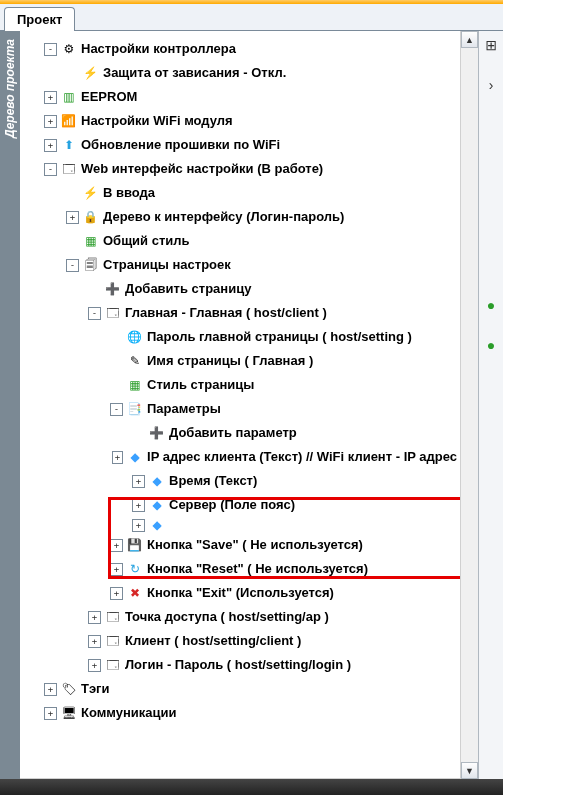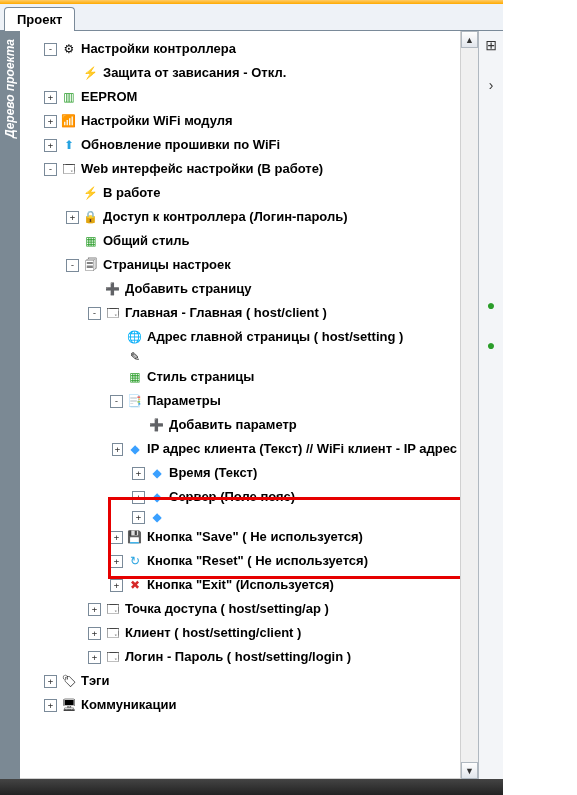--- a/index.html
+++ b/index.html
@@ -249,27 +249,27 @@
             <div class="node">
               <span class="indent" style="width: 20px;"></span>
               <span class="exp">-</span>
               <span class="icon">🗔</span>
               <span class="lbl">Web интерфейс настройки (В работе)</span>
             </div>
             <div class="node">
               <span class="indent" style="width: 42px;"></span>
               <span class="exp-spacer"></span>
               <span class="icon" style="color: rgb(245, 196, 0);">⚡</span>
-              <span class="lbl">В работе</span>
+              <span class="lbl">В ввода</span>
             </div>
             <div class="node">
               <span class="indent" style="width: 42px;"></span>
               <span class="exp">+</span>
               <span class="icon" style="color: rgb(230, 164, 0);">🔒</span>
-              <span class="lbl">Доступ к контроллера (Логин-пароль)</span>
+              <span class="lbl">Дерево к интерфейсу (Логин-пароль)</span>
             </div>
             <div class="node">
               <span class="indent" style="width: 42px;"></span>
               <span class="exp-spacer"></span>
               <span class="icon" style="color: rgb(42, 157, 42);">▦</span>
               <span class="lbl">Общий стиль</span>
             </div>
             <div class="node">
               <span class="indent" style="width: 42px;"></span>
               <span class="exp">-</span>
@@ -285,26 +285,27 @@
             <div class="node">
               <span class="indent" style="width: 64px;"></span>
               <span class="exp">-</span>
               <span class="icon">🗔</span>
               <span class="lbl">Главная - Главная ( host/client )</span>
             </div>
             <div class="node">
               <span class="indent" style="width: 86px;"></span>
               <span class="exp-spacer"></span>
               <span class="icon">🌐</span>
-              <span class="lbl">Адрес главной страницы ( host/setting )</span>
+              <span class="lbl">Пароль главной страницы ( host/setting )</span>
             </div>
             <div class="node">
               <span class="indent" style="width: 86px;"></span>
               <span class="exp-spacer"></span>
               <span class="icon">✎</span>
+              <span class="lbl">Имя страницы ( Главная )</span>
             </div>
             <div class="node">
               <span class="indent" style="width: 86px;"></span>
               <span class="exp-spacer"></span>
               <span class="icon" style="color: rgb(42, 157, 42);">▦</span>
               <span class="lbl">Стиль страницы</span>
             </div>
             <div class="node">
               <span class="indent" style="width: 86px;"></span>
               <span class="exp">-</span>

